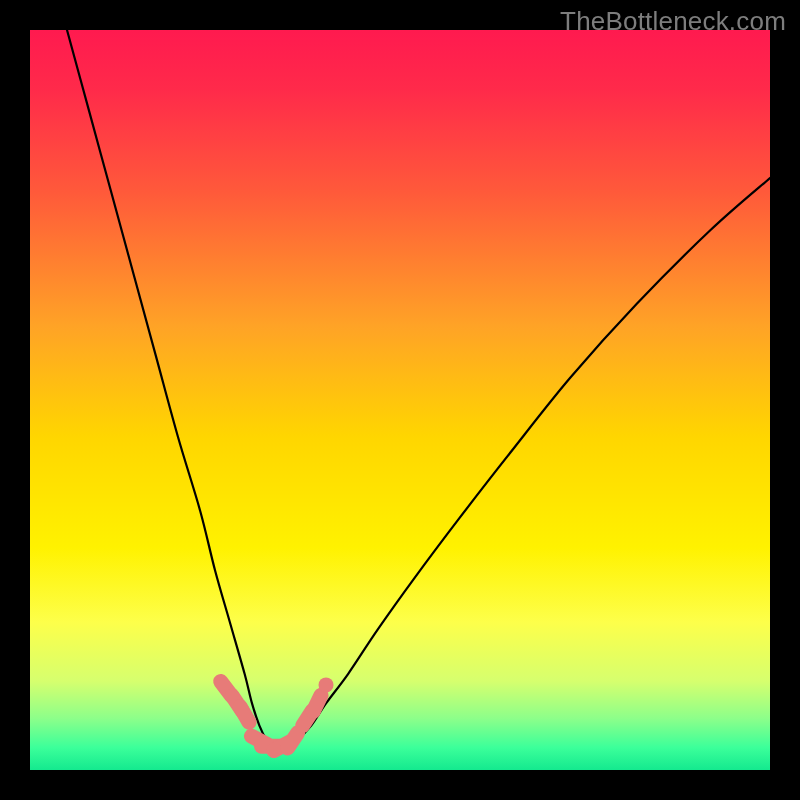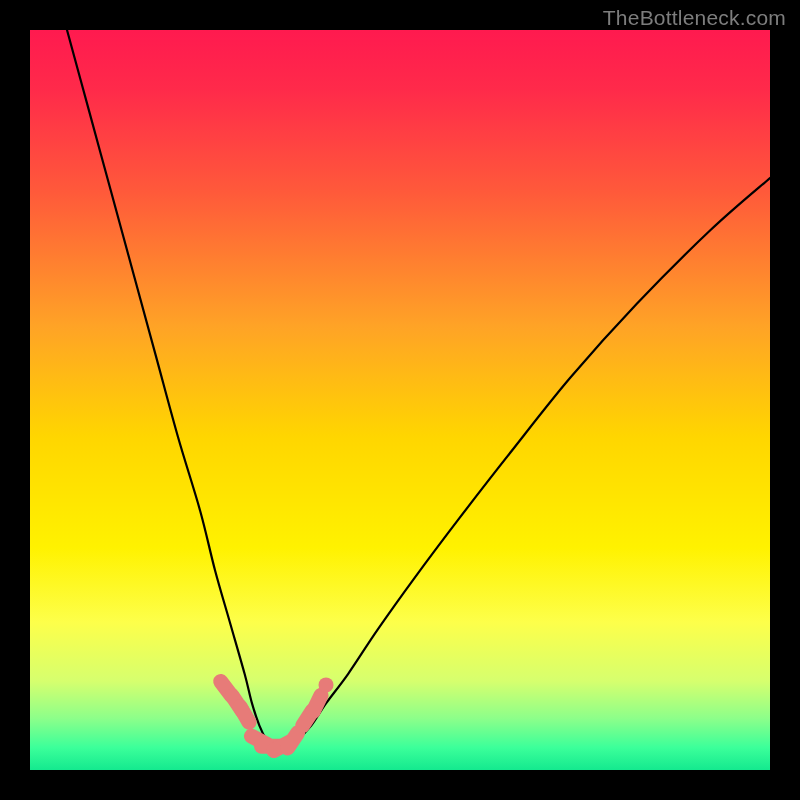--- a/index.html
+++ b/index.html
@@ -29,21 +29,21 @@
   }
   .gradient-bg {
     position: absolute;
     inset: 0;
   }
   .watermark {
     position: absolute;
     top: 6px;
     right: 14px;
     color: #7d7d7d;
-    font-size: 21px;
+    font-size: 26px;
     font-weight: 500;
     letter-spacing: 0.2px;
   }
   svg.curve {
     position: absolute;
     inset: 0;
   }
 </style>
 </head>
 <body>

